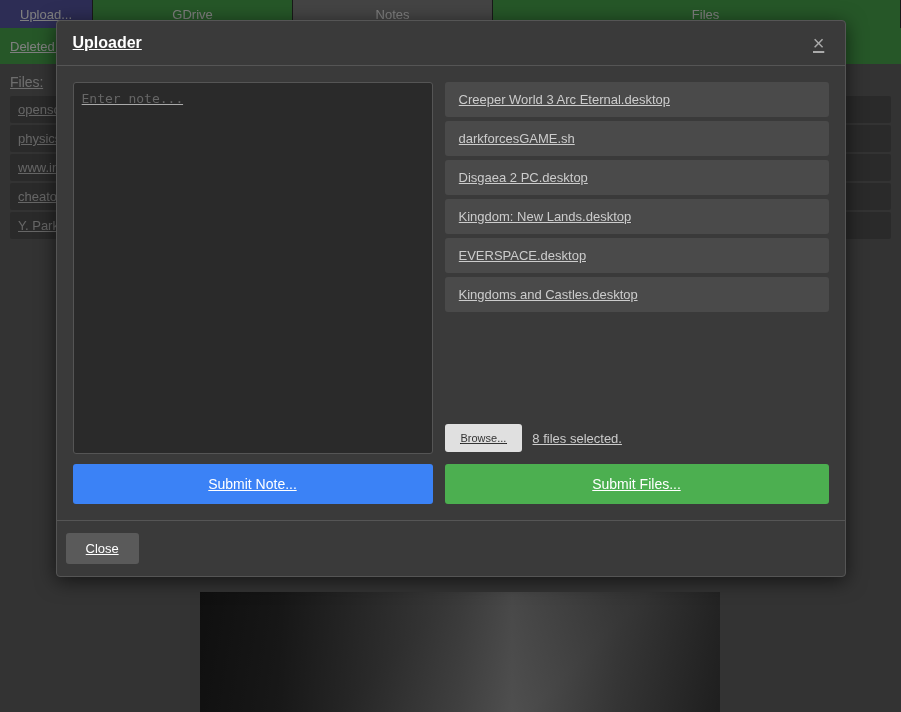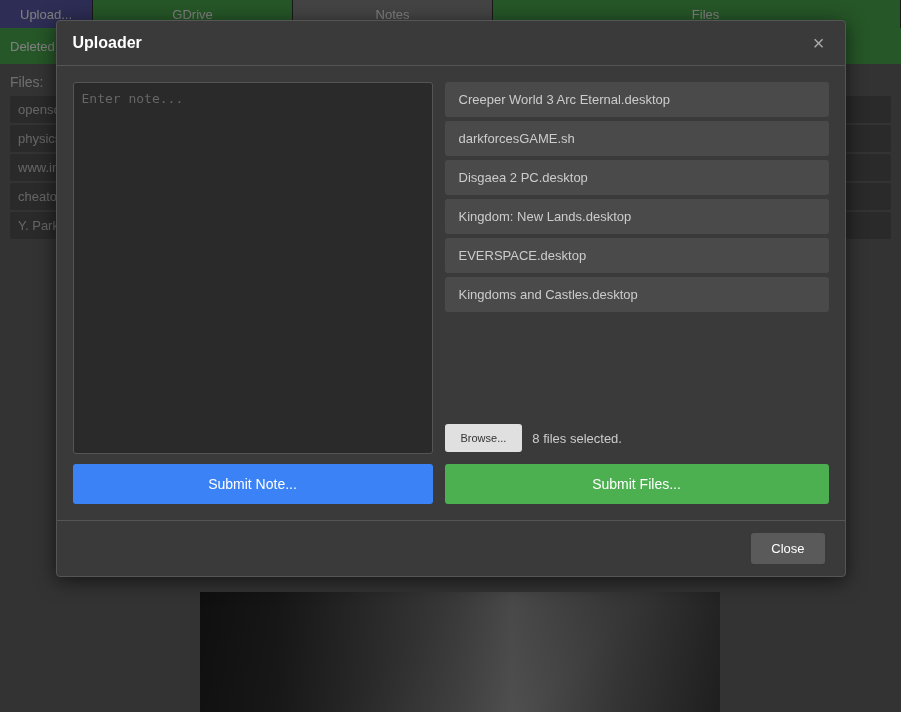--- a/index.html
+++ b/index.html
@@ -1,15 +1,15 @@
 <!DOCTYPE html>
 <html><head>
   <meta charset="utf-8">
   <style>
-    * { box-sizing: border-box; margin: 0; padding: 0; }
+    * { box-sizing: border-box; margin: 0; padding: 0; text-decoration: underline; }
 
     body {
       width: 901px;
       height: 712px;
       overflow: hidden;
       font-family: Arial, sans-serif;
       background: #555;
       position: relative;
     }
 
@@ -266,22 +266,21 @@
       padding: 12px;
       font-size: 14px;
       cursor: pointer;
       width: 100%;
       margin-top: 4px;
     }
 
     
     .modal-footer {
       display: flex;
-      justify-content: flex-end;
-      padding: 12px 20px;
+      padding: 12px 9px;
       border-top: 1px solid #555;
     }
 
     .close-btn {
       background: #5a5a5a;
       color: #fff;
       border: none;
       border-radius: 3px;
       padding: 8px 20px;
       font-size: 13px;

